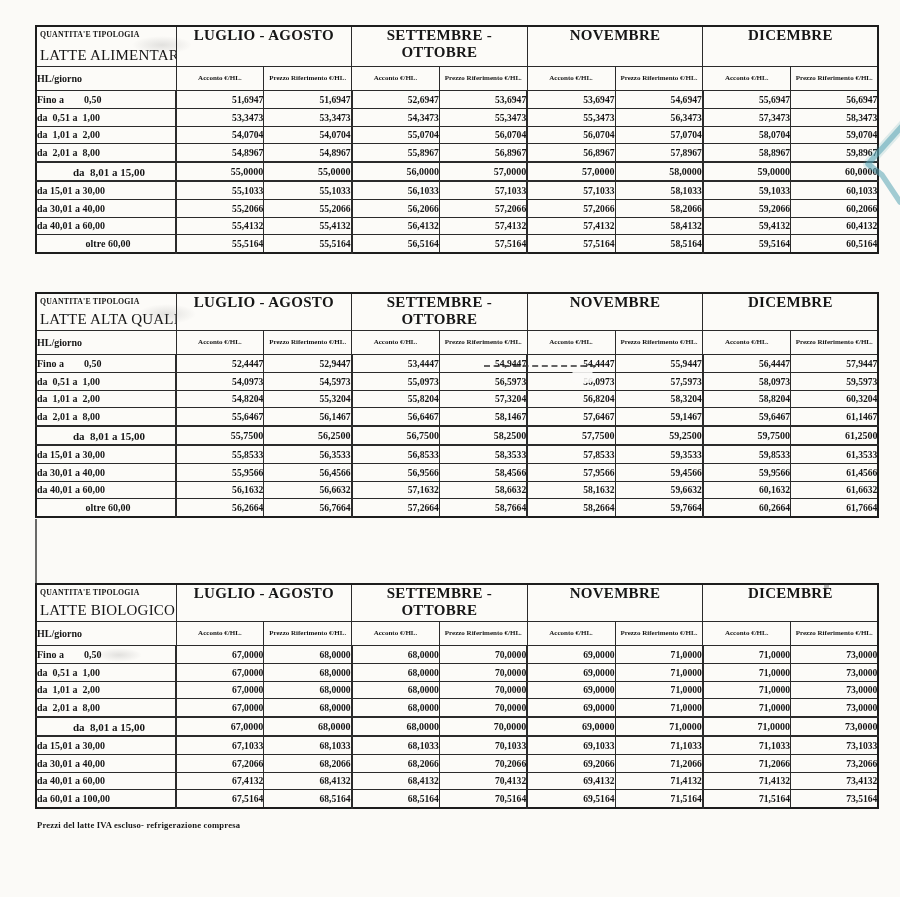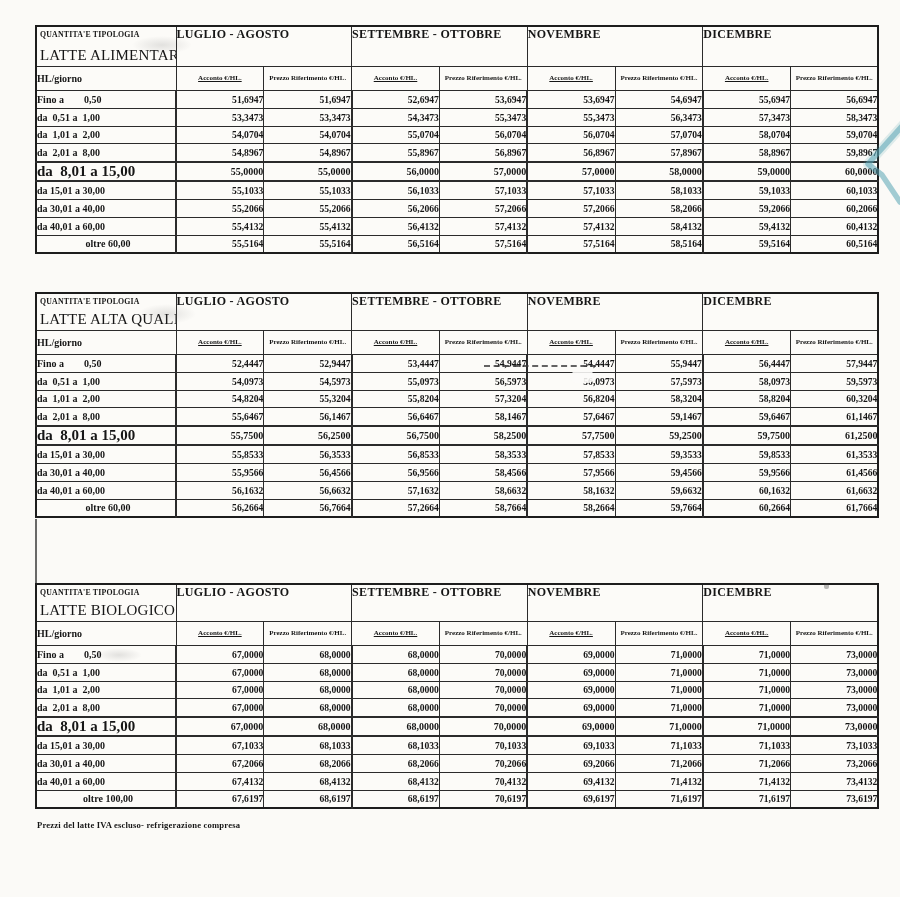--- a/index.html
+++ b/index.html
@@ -14,47 +14,47 @@
     border-collapse:collapse; table-layout:fixed; width:843px;
     background:#fcfbf8; border:2.4px solid #1d1d1d;
   }
   .price-table td{border:1.3px solid #2b2b2b; overflow:hidden; padding:0;}
   col.c-label{width:140px;}
   col.c-val{width:87.8px;}
 
   .month-row td{height:36px; vertical-align:top;}
   .tall-head .month-row td{height:39px;}
   .month-cell{
-    font-weight:bold; font-size:12px; text-align:left;
+    font-weight:bold; font-size:15px; text-align:center;
     padding-top:6px; letter-spacing:.3px; border-left-width:2.2px;
   }
   .corner-cell{vertical-align:top;}
   .corner-inner{display:flex; flex-direction:column; justify-content:space-between; height:100%; box-sizing:border-box; padding:3px 3px 2px 3px;}
   .q-label{font-weight:bold; font-size:7.8px; letter-spacing:.2px; white-space:nowrap;}
   .t-title{font-weight:normal; font-size:15px; letter-spacing:.2px; white-space:nowrap;}
 
   .sub-row td{height:23px; vertical-align:middle; border-bottom-width:1.8px;}
   .sub-cell{
     font-weight:bold; font-size:7px; line-height:1.25; text-align:center; padding:1px 5px;
   }
-  .sub-acconto{border-left-width:2.2px;text-decoration:underline;}
+  .sub-acconto{border-left-width:2.2px;}
   .unit-cell{font-weight:bold; font-size:10px; padding-left:3px;}
 
   .data-row td{height:16.8px; vertical-align:middle;}
   .row-label-cell{
     font-weight:bold; font-size:10px; white-space:pre; padding-left:4px;
   }
   .row-label-cell.center{text-align:center; padding-left:4px;}
   .value-cell{
     font-weight:bold; font-size:9.6px; text-align:right; padding-right:7px;
     font-family:"Liberation Serif","DejaVu Serif",serif;
   }
   .value-cell.v-thick{border-left-width:2.2px;}
   tr.emph td{border-top-width:2.4px; border-bottom-width:2.4px;}
-  tr.emph .row-label-cell{font-size:15px;}
+  tr.emph .row-label-cell{font-size:11px;padding-left:36px;}
   tr.emph .value-cell{font-size:10px;}
 
   .footer-note{
     position:absolute; left:37px; top:820px;
     font-weight:bold; font-size:8.6px; letter-spacing:.2px;
   }
 
   
   .border-remnant{position:absolute; left:35px; top:519px; width:2.2px; height:64px; background:#2b2b2b; opacity:.7;}
   .pen-dash{position:absolute; left:484px; top:365px; width:112px; height:0; border-top:2.6px dashed #3d3d3d; opacity:.8;}
@@ -470,29 +470,29 @@
             <td class="value-cell v-thick">67,4132</td>
             <td class="value-cell">68,4132</td>
             <td class="value-cell v-thick">68,4132</td>
             <td class="value-cell">70,4132</td>
             <td class="value-cell v-thick">69,4132</td>
             <td class="value-cell">71,4132</td>
             <td class="value-cell v-thick">71,4132</td>
             <td class="value-cell">73,4132</td>
           </tr>
           <tr class="data-row">
-            <td class="row-label-cell center">oltre 100,00</td>
-            <td class="value-cell v-thick">67,6197</td>
-            <td class="value-cell">68,6197</td>
-            <td class="value-cell v-thick">68,6197</td>
-            <td class="value-cell">70,6197</td>
-            <td class="value-cell v-thick">69,6197</td>
-            <td class="value-cell">71,6197</td>
-            <td class="value-cell v-thick">71,6197</td>
-            <td class="value-cell">73,6197</td>
+            <td class="row-label-cell">da 60,01 a 100,00</td>
+            <td class="value-cell v-thick">67,5164</td>
+            <td class="value-cell">68,5164</td>
+            <td class="value-cell v-thick">68,5164</td>
+            <td class="value-cell">70,5164</td>
+            <td class="value-cell v-thick">69,5164</td>
+            <td class="value-cell">71,5164</td>
+            <td class="value-cell v-thick">71,5164</td>
+            <td class="value-cell">73,5164</td>
           </tr>
         </tbody>
       </table>
     </div>
 
   <div class="footer-note">Prezzi del latte IVA escluso- refrigerazione compresa</div>
 
   <div class="border-remnant"></div>
   <div class="pen-dash"></div>
   <div class="fade-blob"></div>

